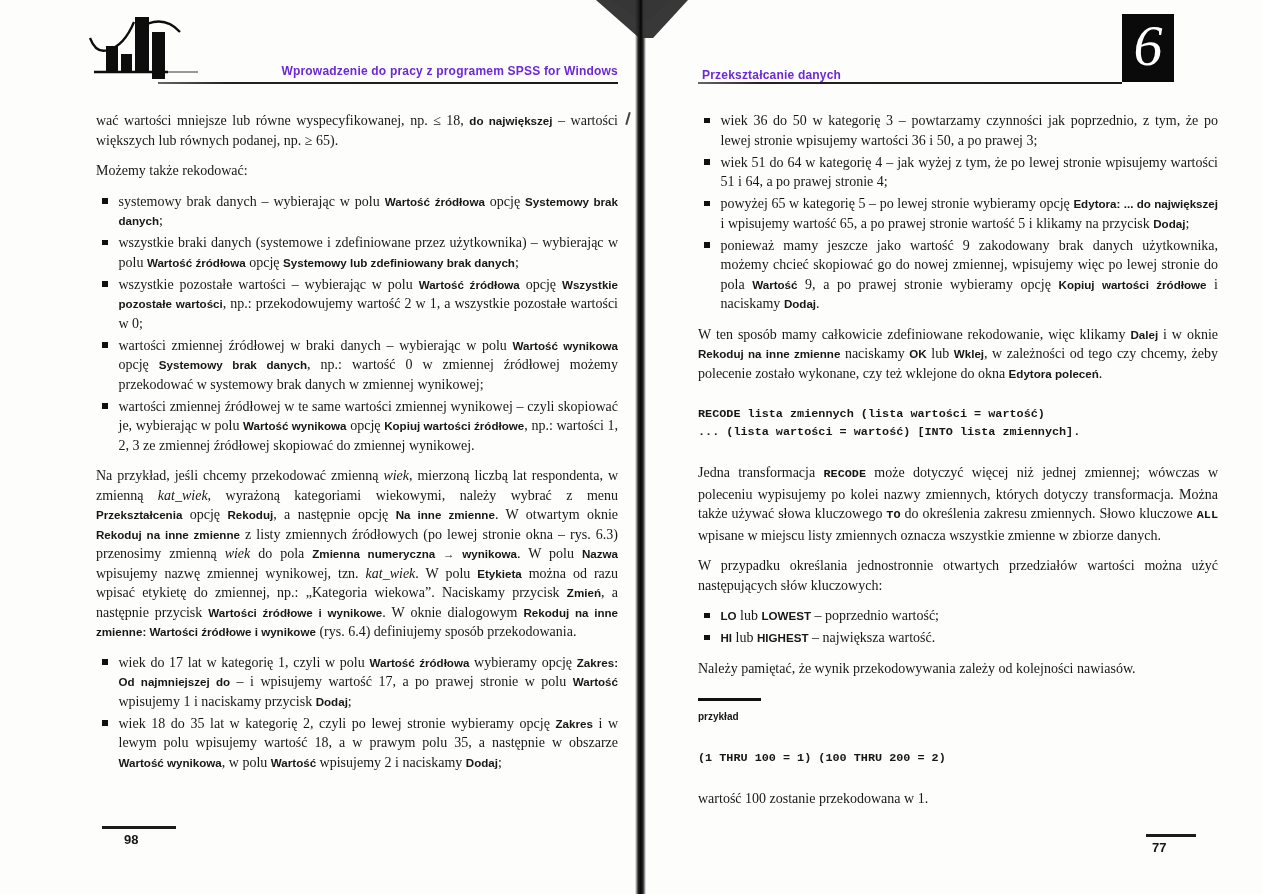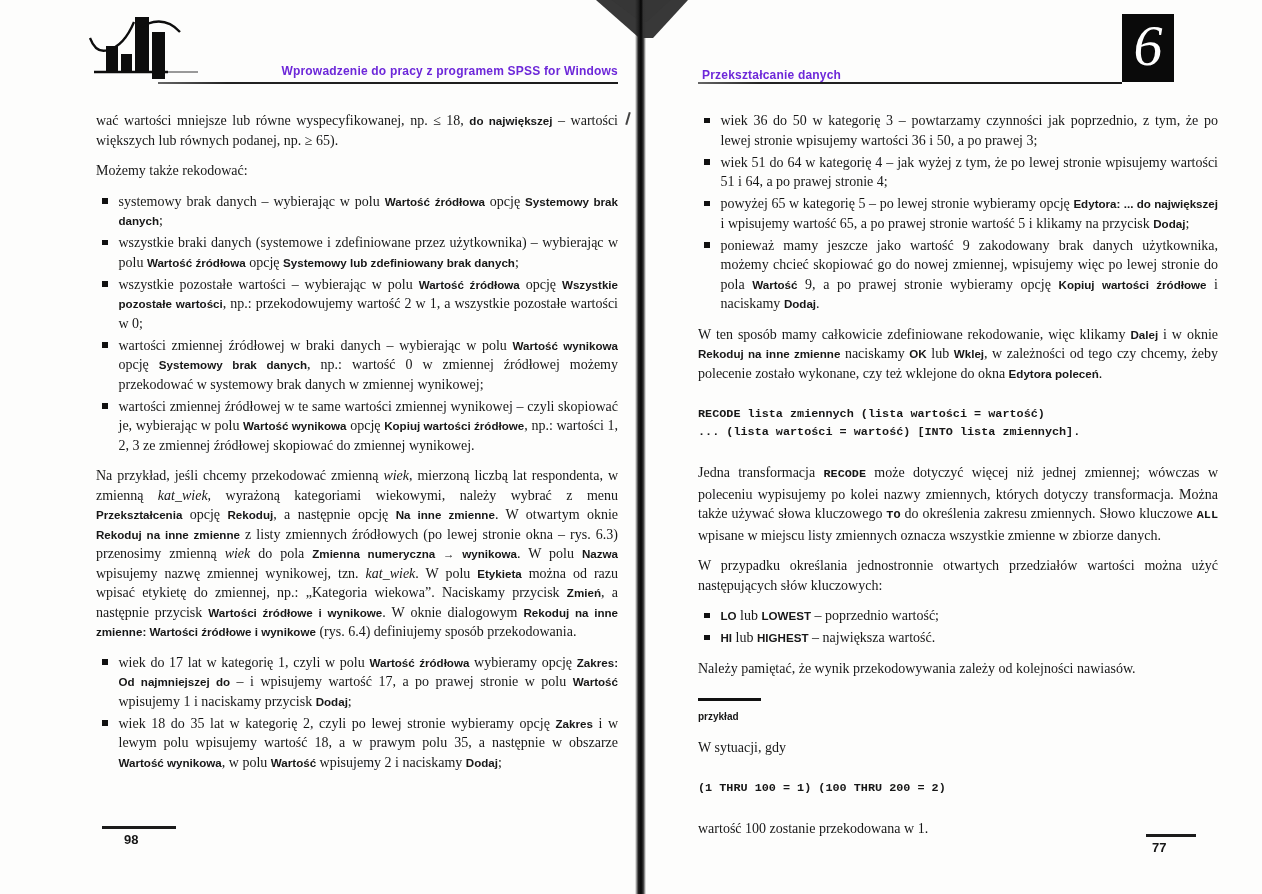--- a/index.html
+++ b/index.html
@@ -154,21 +154,20 @@
         <div class="bullet">
           <span class="bullet-marker"></span>
           <span class="bullet-text"><span class="run-ui">LO</span><span> lub </span><span class="run-ui">LOWEST</span><span> – poprzednio wartość;</span></span>
         </div>
         <div class="bullet">
           <span class="bullet-marker"></span>
           <span class="bullet-text"><span class="run-ui">HI</span><span> lub </span><span class="run-ui">HIGHEST</span><span> – największa wartość.</span></span>
         </div>
         <p class="para"><span>Należy pamiętać, że wynik przekodowywania zależy od kolejności nawiasów.</span></p>
         <div class="example-heading">przykład</div>
-        <p class="para"><span>W sytuacji, gdy</span></p>
         <pre class="code">(1 THRU 100 = 1) (100 THRU 200 = 2)</pre>
         <p class="para"><span>wartość 100 zostanie przekodowana w 1.</span></p>
       </main>
     <div class="footer footer-right">
       <div class="footer-rule footer-rule-right"></div>
       <div class="page-number">77</div>
     </div>
   </div>
 
   <div class="gutter-fan"></div>

